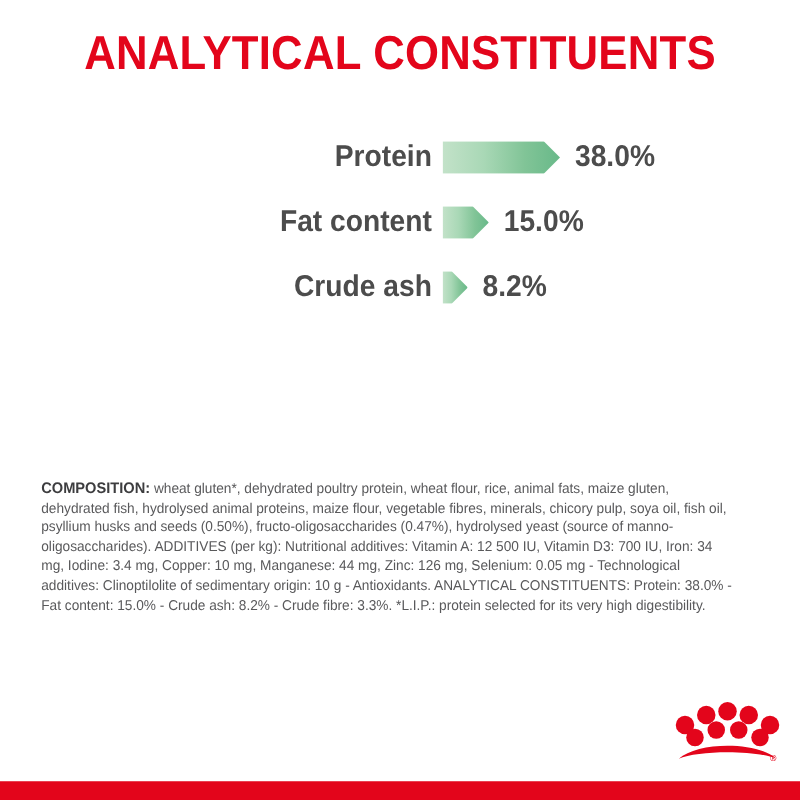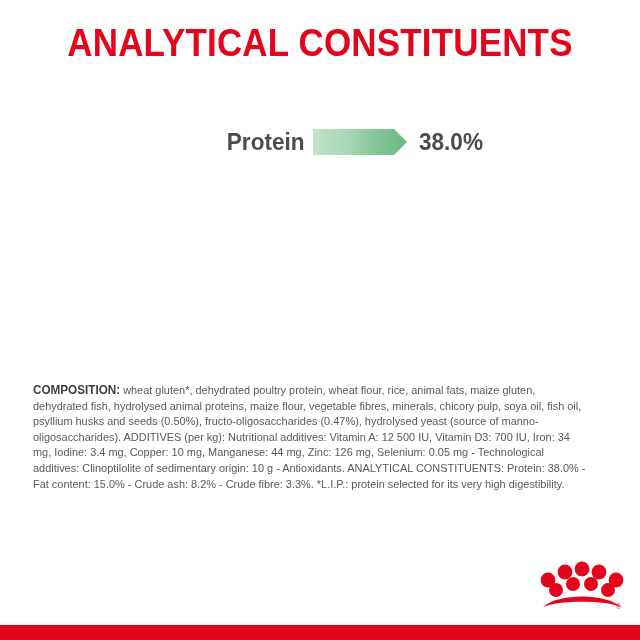--- a/index.html
+++ b/index.html
@@ -28,23 +28,24 @@
     font-size: 38px;
     letter-spacing: 0.2px;
     transform: scaleX(0.92);
     transform-origin: center top;
     white-space: nowrap;
   }
 
   
   .chart {
     position: absolute;
-    top: 116px;
+    top: 100px;
     left: 0;
     width: 600px;
+    padding-left: 41px;
   }
   .bar-row {
     display: flex;
     align-items: center;
     height: 52px;
   }
   .bar-label {
     width: 313px;
     text-align: right;
     padding-right: 9px;
@@ -127,21 +128,35 @@
 <div class="chart">
 
   <div class="bar-row">
     <div class="bar-label">Protein</div>
     <div class="bar-wrap">
       <div class="bar-shape" id="bar-0" style="width: 94px;"></div>
     </div>
     <div class="bar-value">38.0%</div>
   </div>
 
+  <div class="bar-row">
+    <div class="bar-label">Fat content</div>
+    <div class="bar-wrap">
+      <div class="bar-shape" id="bar-1" style="width: 37.1053px;"></div>
+    </div>
+    <div class="bar-value">15.0%</div>
+  </div>
 
+  <div class="bar-row">
+    <div class="bar-label">Crude ash</div>
+    <div class="bar-wrap">
+      <div class="bar-shape" id="bar-2" style="width: 20.2842px;"></div>
+    </div>
+    <div class="bar-value">8.2%</div>
+  </div>
 
 
 </div>
 
 <div class="composition"><span class="lead">COMPOSITION:</span><span> wheat gluten*, dehydrated poultry protein, wheat flour, rice, animal fats, maize gluten, dehydrated fish, hydrolysed animal proteins, maize flour, vegetable fibres, minerals, chicory pulp, soya oil, fish oil, psyllium husks and seeds (0.50%), fructo-oligosaccharides (0.47%), hydrolysed yeast (source of manno-oligosaccharides). ADDITIVES (per kg): Nutritional additives: Vitamin A: 12 500 IU, Vitamin D3: 700 IU, Iron: 34 mg, Iodine: 3.4 mg, Copper: 10 mg, Manganese: 44 mg, Zinc: 126 mg, Selenium: 0.05 mg - Technological additives: Clinoptilolite of sedimentary origin: 10 g - Antioxidants. ANALYTICAL CONSTITUENTS: Protein: 38.0% - Fat content: 15.0% - Crude ash: 8.2% - Crude fibre: 3.3%. *L.I.P.: protein selected for its very high digestibility.</span></div>
 
 <div class="logo">
   <svg viewBox="0 0 84 58" width="84" height="58">
     <g fill="#e3051b">
 

